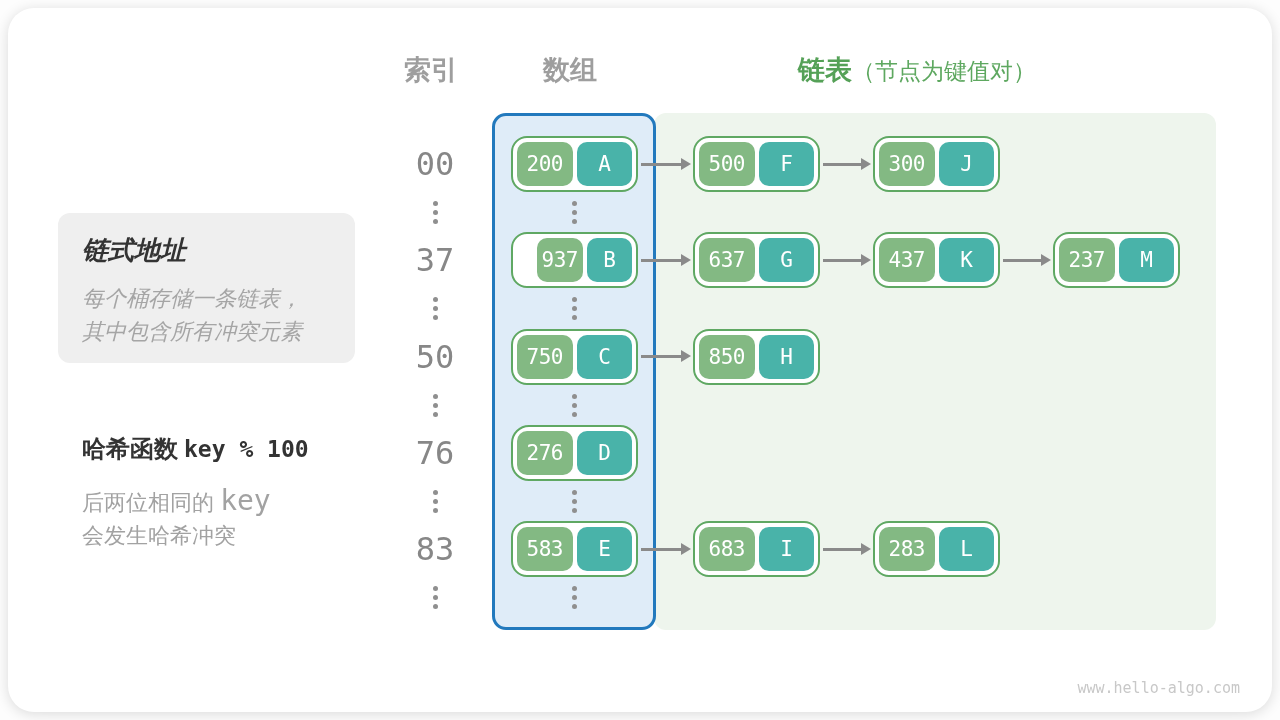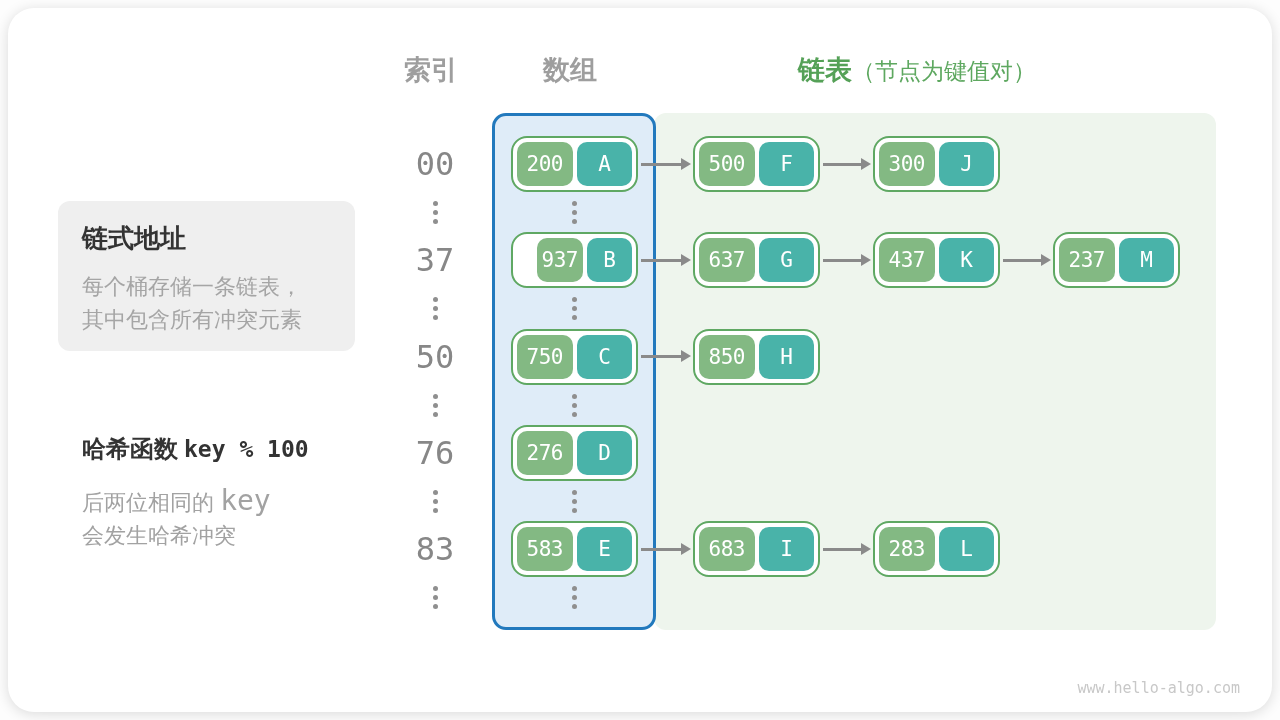--- a/index.html
+++ b/index.html
@@ -43,22 +43,22 @@
                   border-top:6.5px solid transparent; border-bottom:6.5px solid transparent; }
 
   
   .idx { position:absolute; z-index:2; width:80px; text-align:center;
          font-family:"DejaVu Sans Mono", monospace; font-size:32px; color:#878787;
          height:30px; line-height:30px; }
   .dots { position:absolute; z-index:3; display:flex; flex-direction:column; gap:4px; }
   .dot { width:5px; height:5px; border-radius:50%; background:#8f8f8f; }
 
   
-  #note-box { position:absolute; left:58px; top:201px; width:297px; height:150px;
-              background:#efefef; border-radius:12px; padding:20px 0 0 24px; }
+  #note-box { position:absolute; left:58px; top:213px; width:297px; height:150px;
+              background:#efefef; border-radius:12px; padding:20px 0 0 24px;font-style:italic; }
   #note-box-title { font-size:26px; font-weight:700; color:#333333; margin-bottom:14px; }
   .note-gray-line { font-size:22px; color:#a5a5a5; line-height:33px; }
 
   
   #hash-note { position:absolute; left:82px; top:433px; width:300px; }
   #hash-title-row { display:flex; align-items:baseline; gap:6px; margin-bottom:19px; }
   #hash-label { font-size:24px; font-weight:700; color:#333333; }
   #hash-formula { font-family:"DejaVu Sans Mono", monospace; font-size:23px;
                   font-weight:700; color:#333333; }
   .hash-gray { font-size:22px; color:#a2a2a2; line-height:33px; }
@@ -155,21 +155,21 @@
         <span class="dot"></span>
         <span class="dot"></span>
         <span class="dot"></span>
       </div>
       <div class="dots" style="left: 572px; top: 393.625px;">
         <span class="dot"></span>
         <span class="dot"></span>
         <span class="dot"></span>
       </div>
       <div class="idx" style="left: 395px; top: 437.75px;">76</div>
-      <div class="node" style="left: 511px; top: 424.75px;">
+      <div class="node" style="left: 511px; top: 424.75px; border-radius: 18px;">
         <div class="cell key">276</div>
         <div class="cell val">D</div>
       </div>
       <div class="dots" style="left: 432.5px; top: 489.875px;">
         <span class="dot"></span>
         <span class="dot"></span>
         <span class="dot"></span>
       </div>
       <div class="dots" style="left: 572px; top: 489.875px;">
         <span class="dot"></span>

